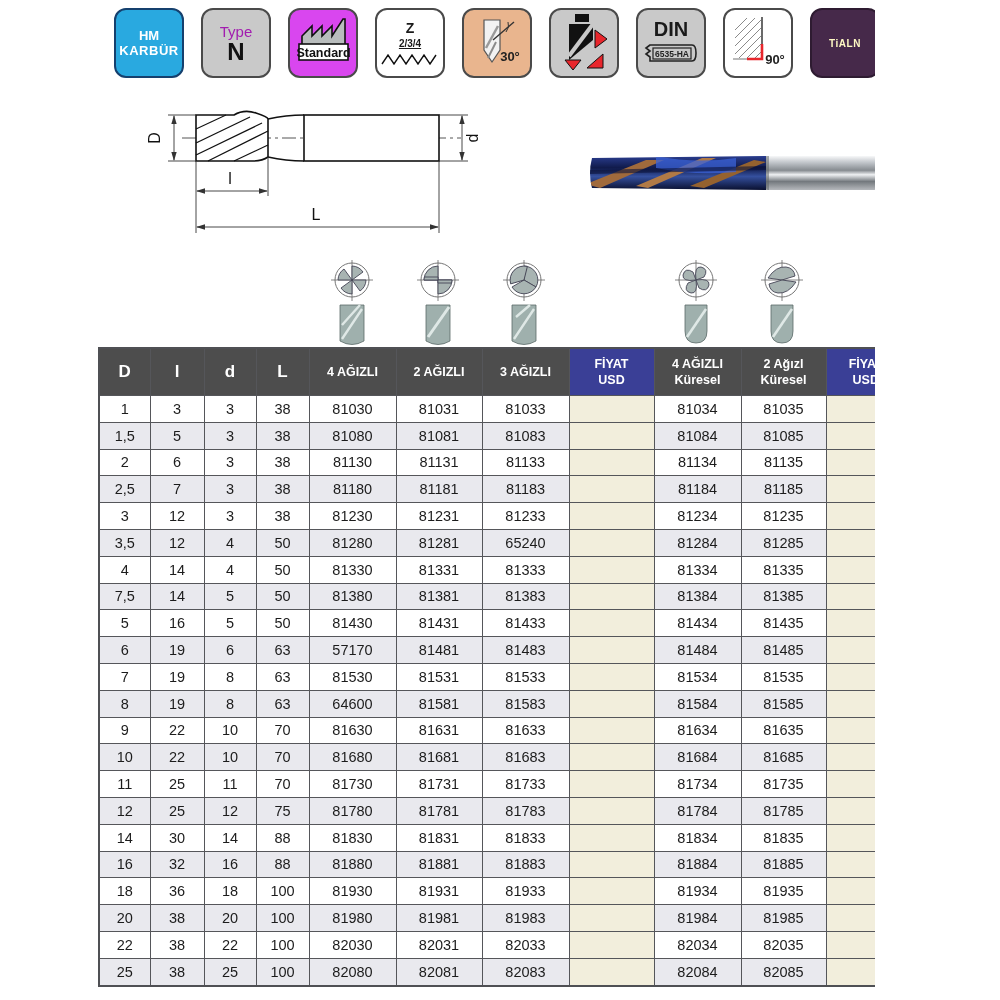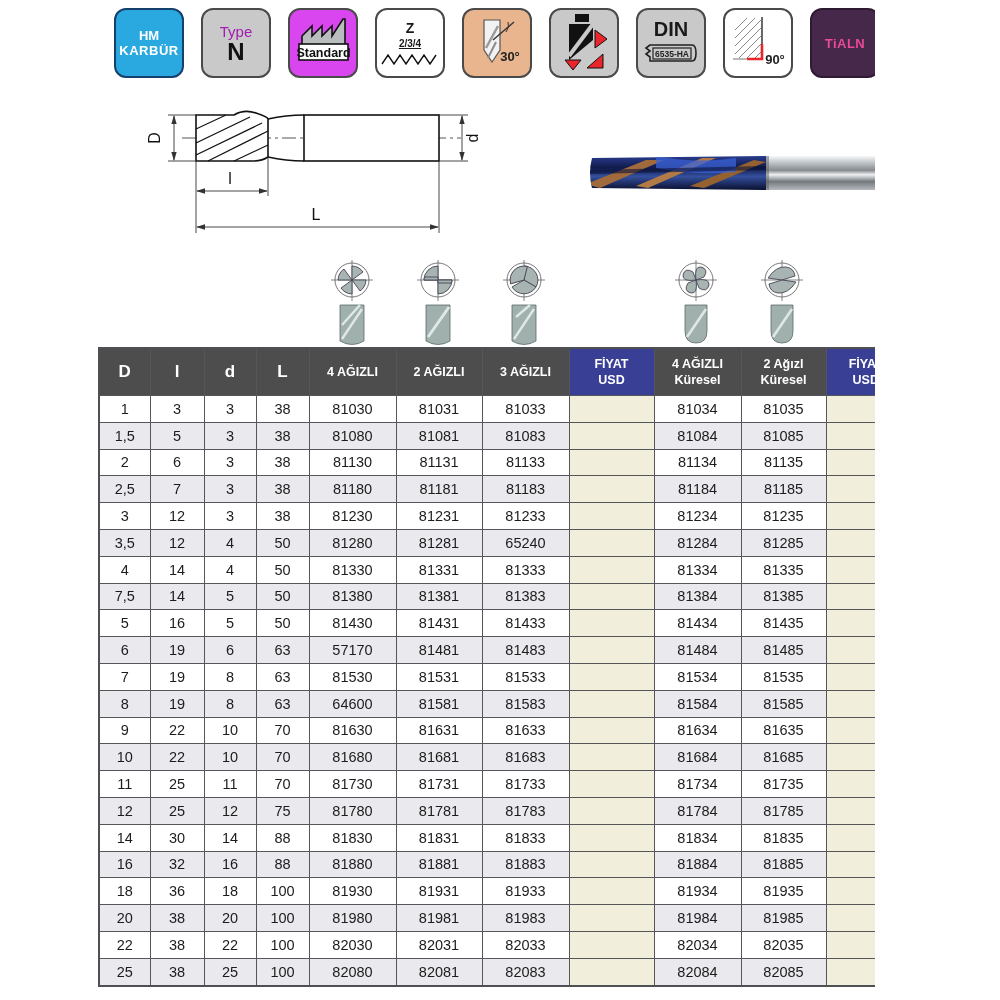--- a/index.html
+++ b/index.html
@@ -15,21 +15,21 @@
   .badge.blue .l1{font-size:13px;line-height:15px;}
   .badge.blue .l2{font-size:13px;line-height:15px;letter-spacing:.5px;}
   .badge.gray{background:#c9c9c9;}
   .badge.gray .l1{font-size:15px;font-weight:normal;color:#a21caf;line-height:17px;}
   .badge.gray .l2{font-size:24px;font-weight:bold;color:#111;line-height:24px;}
   .badge.yellow{background:#d946ef;}
   .badge.white{background:#ffffff;}
   .badge.white .l1{font-size:14px;line-height:16px;}
   .badge.white .l2{font-size:10px;line-height:16px;text-decoration:underline;}
   .badge.tan{background:#e9b58e;}
-  .badge.purple{background:#46294a;border-color:#2e1b31;color:#ec4899;font-size:13px;letter-spacing:.5px;}
+  .badge.purple{background:#46294a;border-color:#2e1b31;color:#fef9c3;font-size:10px;letter-spacing:.5px;}
   .badge svg{display:block;}
   .badge .din-word{font-size:20px;font-weight:600;color:#1a1a1a;line-height:20px;margin-bottom:2px;}
 
   
   table.catalog{position:absolute;left:98px;top:347px;width:807px;border-collapse:collapse;
                 table-layout:fixed;border:2px solid #4f5054;}
   .catalog th,.catalog td{border:1px solid #55565a;text-align:center;vertical-align:middle;
                 padding:0;overflow:hidden;}
   .catalog th{background:#4d4d4d;color:#fff;height:46px;font-size:12.5px;line-height:1.3;}
   .catalog th.one{font-size:17px;}

